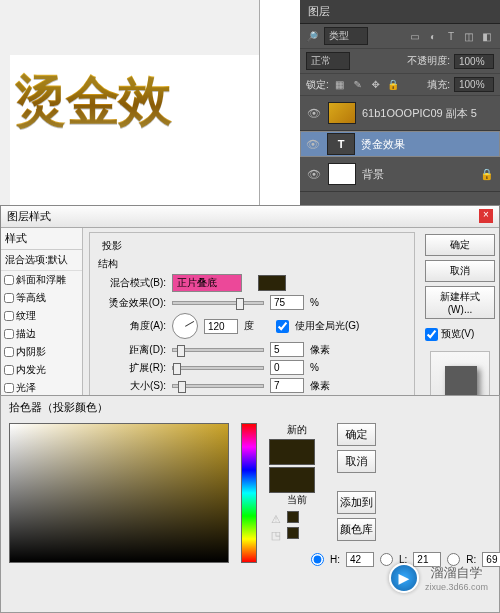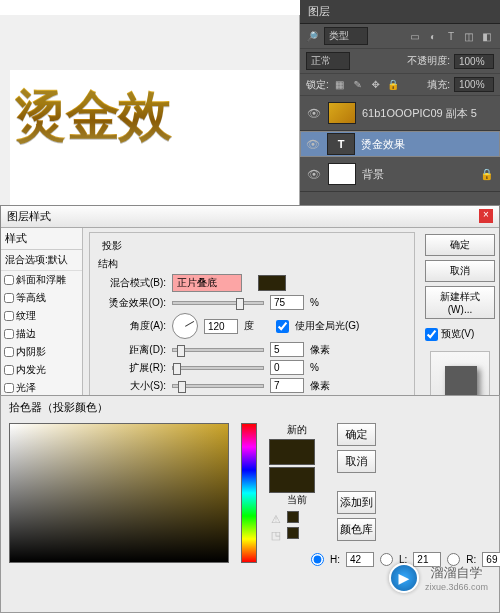--- a/index.html
+++ b/index.html
@@ -1,19 +1,19 @@
 <!DOCTYPE html>
 <html><head>
 <meta charset="utf-8">
 <style>
 * { margin: 0; padding: 0; box-sizing: border-box; font-family: "Microsoft YaHei", SimSun, Arial, sans-serif; }
 body { width: 500px; height: 613px; background: #fff; font-size: 11px; overflow: hidden; position: relative; }
 
 
-.canvas { position: absolute; left: 0; top: 15px; width: 300px; height: 205px; background: #f0f0f0; border-right: 1px solid #aaa; }
+.canvas { position: absolute; left: 0; top: 0; width: 260px; height: 205px; background: #f0f0f0; border-right: 1px solid #aaa; }
 .canvas-inner { position: absolute; left: 10px; top: 55px; right: 0; bottom: 0; background: #fff; }
 .gold-text { font-size: 54px; font-weight: 900; letter-spacing: -2px;
   background: linear-gradient(180deg,#e6c24a 0%,#d8a418 40%,#b77a0a 60%,#e6c24a 100%);
   -webkit-background-clip: text; background-clip: text; color: transparent;
   text-shadow: 0 1px 0 rgba(0,0,0,.25); white-space: nowrap; padding: 10px 0 0 4px; }
 
 
 .layers { position: absolute; right: 0; top: 0; width: 200px; height: 205px; background: #535353; color: #ddd; }
 .panel-tab { background: #3f3f3f; padding: 4px 8px; font-size: 11px; border-bottom: 1px solid #222; }
 .panel-row { display: flex; align-items: center; padding: 3px 6px; gap: 4px; border-bottom: 1px solid #444; font-size: 10px; }
@@ -37,21 +37,21 @@
 .eff-head { padding: 3px 4px; border-bottom: 1px solid #ccc; }
 .eff-sub { padding: 3px 4px; font-size: 10px; border-bottom: 1px solid #ddd; }
 .eff-item { padding: 2px 3px; font-size: 10px; display: flex; align-items: center; gap: 2px; }
 .eff-item input { width: 10px; height: 10px; }
 
 .settings { flex: 1; padding: 4px 6px; position: relative; }
 .fieldset { border: 1px solid #bbb; padding: 6px 8px 8px; margin-bottom: 4px; }
 .fieldset > .legend { font-size: 10px; margin: -12px 0 4px 0; background: #ececec; display: inline-block; padding: 0 4px; }
 .frow { display: flex; align-items: center; gap: 6px; margin: 3px 0; font-size: 10px; }
 .frow label { width: 68px; text-align: right; }
-.sel { border: 1px solid #888; background: #fca5a5; padding: 1px 4px; min-width: 70px; }
+.sel { border: 1px solid #888; background: #ec4899; padding: 1px 4px; min-width: 70px; }
 .swatch { width: 28px; height: 16px; border: 1px solid #555; background: #2b2408; }
 .slider { flex: 0 0 92px; height: 4px; background: #ccc; border: 1px solid #999; position: relative; }
 .slider .handle { position: absolute; top: -4px; width: 8px; height: 12px; background: #eee; border: 1px solid #666; }
 .num { width: 34px; border: 1px solid #888; background: #fff; padding: 1px 3px; text-align: left; }
 .unit { width: 26px; }
 .angle-dial { width: 26px; height: 26px; border: 1px solid #888; border-radius: 50%; background: #fff; position: relative; }
 .angle-dial .needle { position: absolute; left: 50%; top: 50%; width: 10px; height: 1px; background: #333; transform-origin: 0 0; transform: rotate(-30deg); }
 
 .btn-col { width: 78px; padding: 6px 4px; display: flex; flex-direction: column; gap: 4px; font-size: 10px; }
 .btn { border: 1px solid #888; background: linear-gradient(#fff,#e7e7e7); padding: 3px 2px; text-align: center; }

